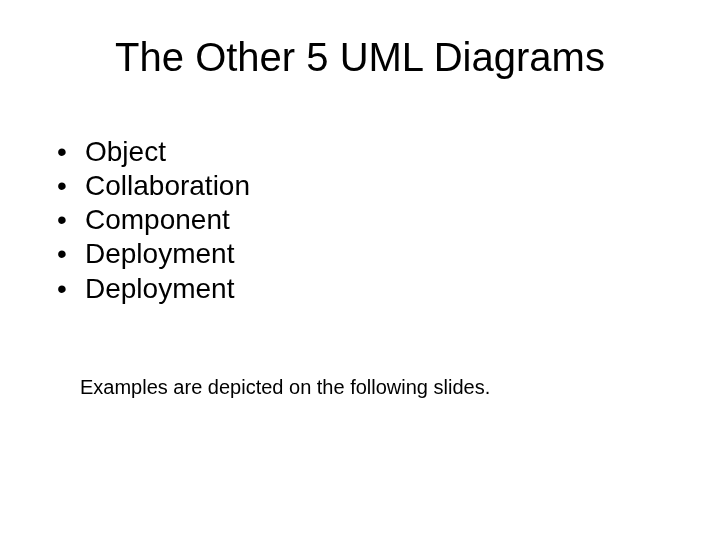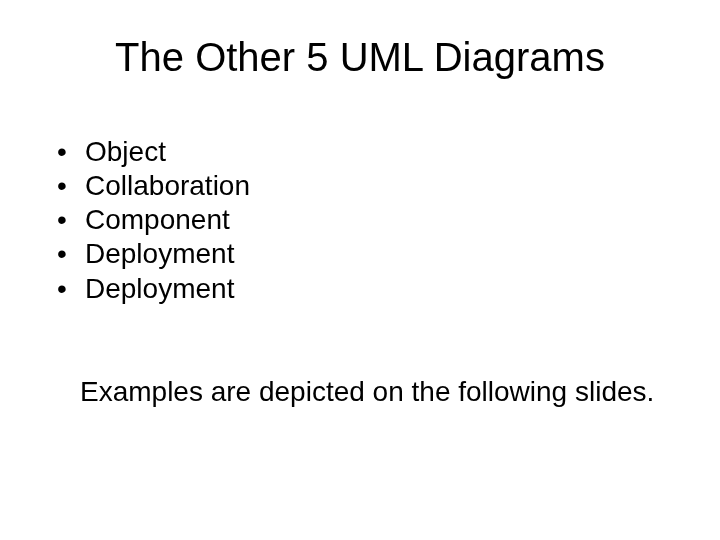--- a/index.html
+++ b/index.html
@@ -41,21 +41,21 @@
     .bullet-dot {
       width: 30px;
       flex-shrink: 0;
       text-align: left;
       padding-left: 2px;
     }
     .bullet-text {
       flex: 1;
     }
     .footer-text {
-      font-size: 28px;
+      font-size: 20px;
       margin-top: 70px;
       padding-left: 30px;
     }
   </style>
 </head>
 <body>
 
 <div class="slide">
   <h1 class="title">The Other 5 UML Diagrams</h1>
 

